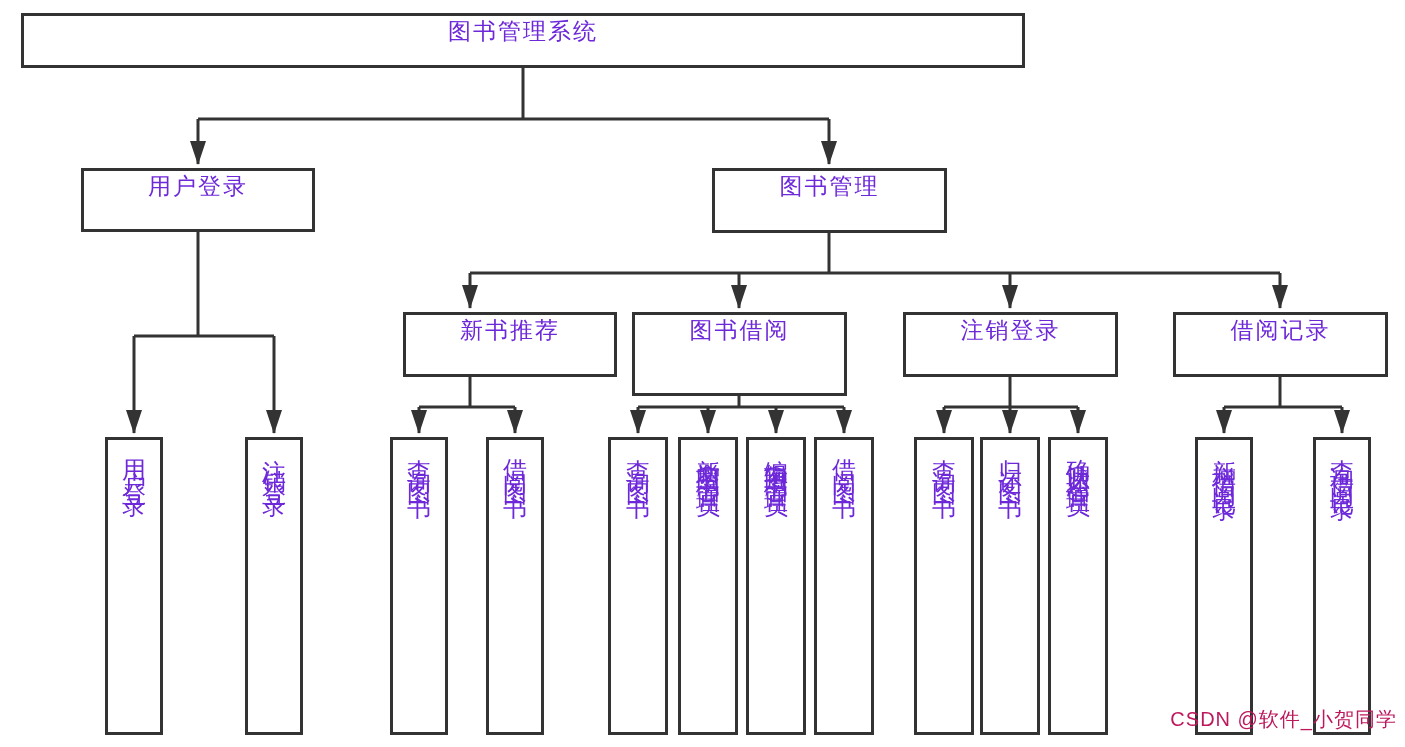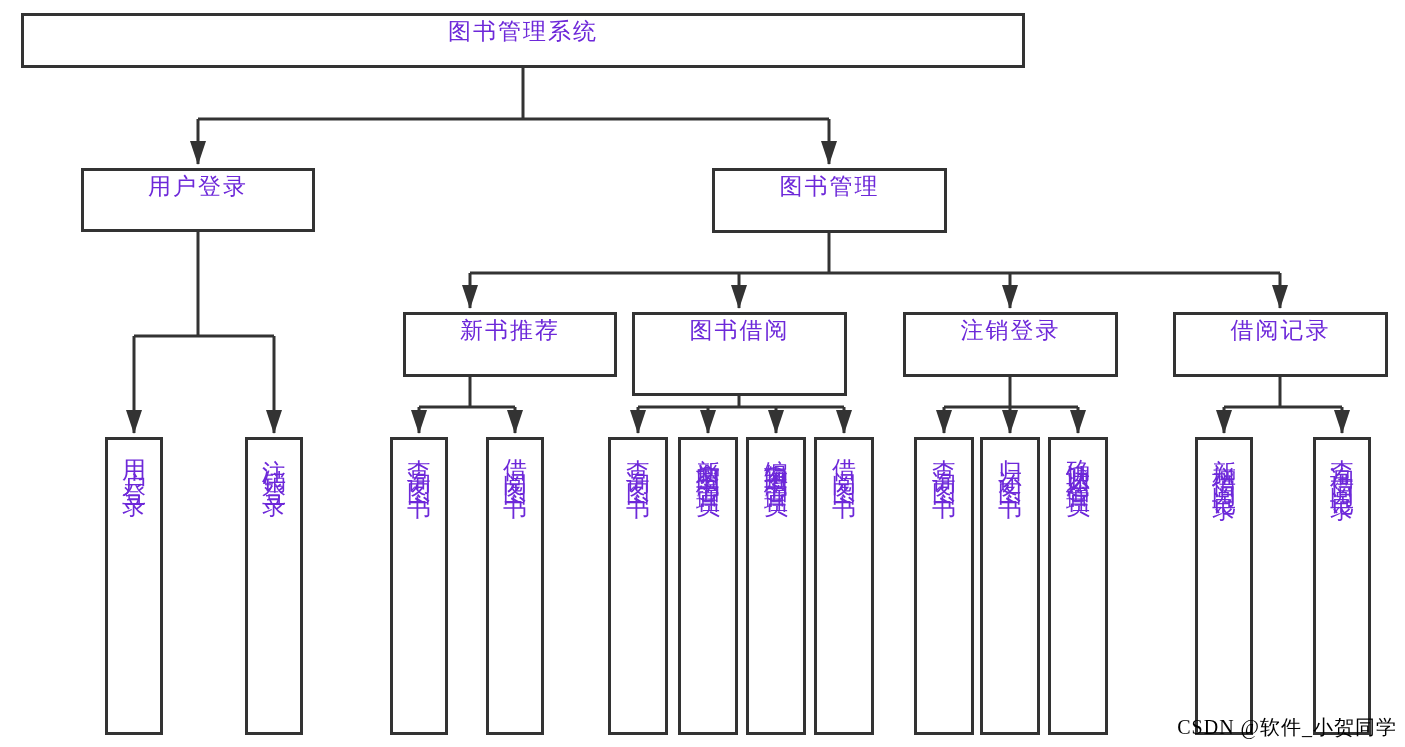--- a/index.html
+++ b/index.html
@@ -54,26 +54,25 @@
   .n-leaf-c3 { left: 746px;  width: 60px; }
   .n-leaf-c4 { left: 814px;  width: 60px; }
   .n-leaf-d1 { left: 914px;  width: 60px; }
   .n-leaf-d2 { left: 980px;  width: 60px; }
   .n-leaf-d3 { left: 1048px; width: 60px; }
   .n-leaf-e1 { left: 1195px; width: 58px; }
   .n-leaf-e2 { left: 1313px; width: 58px; }
   #watermark {
     position: absolute;
     right: 8px;
-    bottom: 6px;
+    bottom: 14px;
     font-size: 20px;
-    color: #000000;
+    color: #be185d;
     letter-spacing: 1px;
     white-space: nowrap;
-    font-family: Liberation Serif, serif;
   }
 </style>
 </head>
 <body>
 
 <div id="canvas">
 
   <svg id="wires" width="1405" height="747" viewBox="0 0 1405 747">
     <defs>
       <marker id="arrow" markerUnits="userSpaceOnUse" markerWidth="26" markerHeight="18" viewBox="0 0 26 18" refX="24" refY="9" orient="auto">

